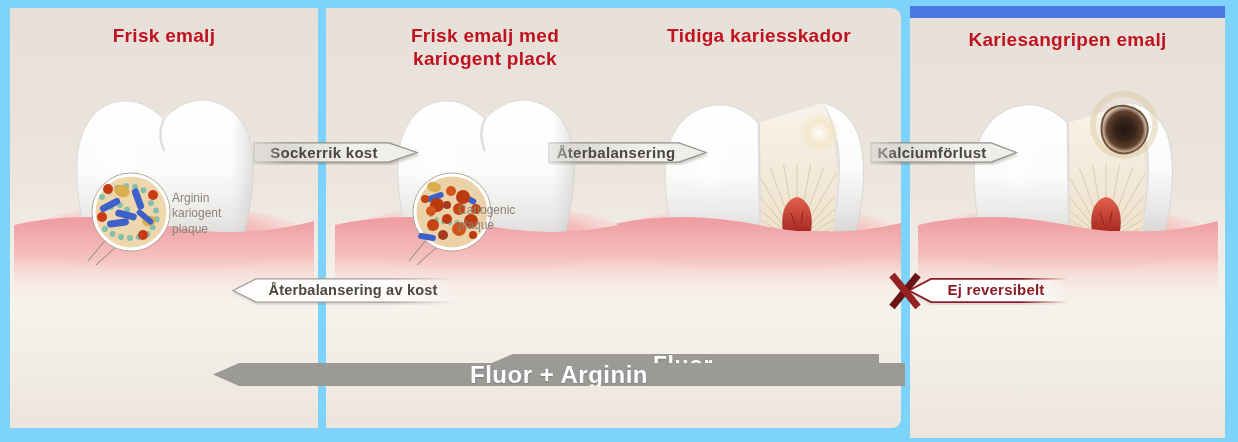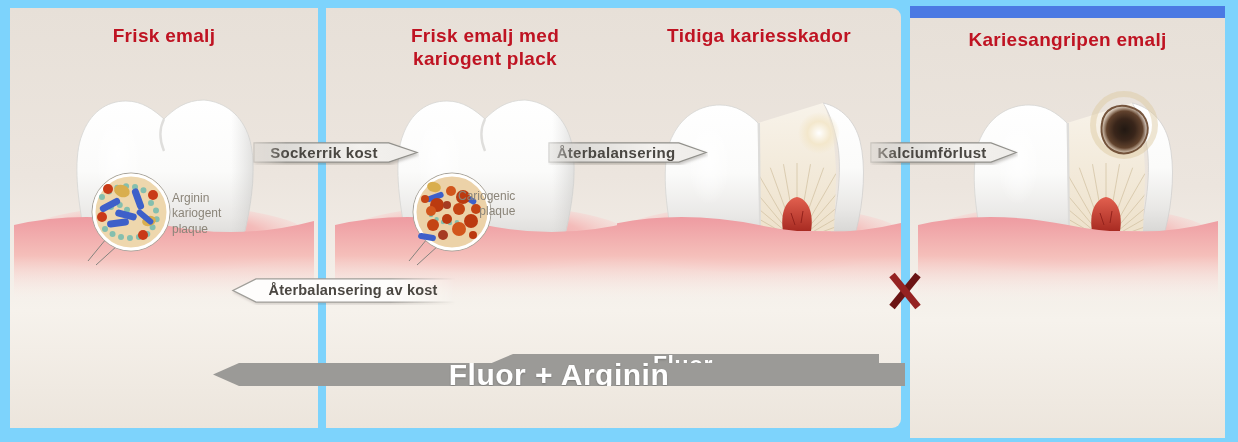--- a/index.html
+++ b/index.html
@@ -192,21 +192,21 @@
             <circle cx="136" cy="158" r="7" fill="#bb3a10"></circle>
           <circle cx="98" cy="162" r="6" fill="#c44414"></circle>
             <circle cx="112" cy="156" r="5" fill="#bb3a10"></circle>
           <circle cx="124" cy="166" r="7" fill="#d2561c"></circle>
             <circle cx="108" cy="172" r="5" fill="#a63b22"></circle>
           <circle cx="138" cy="172" r="4" fill="#bb3a10"></circle>
             <circle cx="90" cy="136" r="4" fill="#c44414"></circle>
         </g>
       </g>
     </svg>
-    <div class="inset-caption" style="left:132px;top:181px;text-align:right;">
+    <div class="inset-caption" style="left:132px;top:195px;">
       <div>Cariogenic</div>
       <div>plaque</div>
     </div>
   </div>
 
   <div class="panel" style="left:617px;width:284px;border-radius:9px;">
     <div class="ptitle">
       <div>Tidiga kariesskador</div>
     </div>
     <svg class="tooth" viewBox="0 0 300 260">
@@ -320,25 +320,32 @@
   </div>
 
   <div class="rev" style="left:228px;top:276px;width:232px;">
     <svg viewBox="0 0 232 30" preserveAspectRatio="none">
       <path d="M28,3 H230 V27 H28 L5,15 Z" fill="#fefdfc"></path>
       <path d="M230,3 H28 L5,15 L28,27 H230" fill="none" stroke="#a09e99" stroke-width="1.4"></path>
     </svg>
     <span class="lbl">Återbalansering av kost</span>
   </div>
 
+  <div class="rev ejrev" style="left:903px;top:276px;width:168px;">
+    <svg viewBox="0 0 168 30" preserveAspectRatio="none">
+      <path d="M28,3 H166 V27 H28 L6,15 Z" fill="#ffffff"></path>
+      <path d="M166,3 H28 L6,15 L28,27 H167" fill="none" stroke="#8e1c24" stroke-width="2"></path>
+    </svg>
+    <span class="lbl">Ej reversibelt</span>
+  </div>
   <svg class="xmark" style="left:888px;top:271px;" width="36" height="40" viewBox="0 0 36 40">
     <line x1="30" y1="4" x2="4" y2="36" stroke="#6b1414" stroke-width="7"></line>
     <line x1="4" y1="4" x2="30" y2="36" stroke="#952222" stroke-width="7"></line>
   </svg>
 
   <div class="bar" style="left:487px;top:318px;width:392px;height:22px;font-size:23px;margin-top:36px;">
     <span>Fluor</span>
   </div>
-  <div class="bar" style="left:213px;top:363px;width:692px;height:23px;font-size:30px;">
+  <div class="bar" style="left:213px;top:363px;width:692px;height:23px;font-size:24px;">
     <span>Fluor + Arginin</span>
   </div>
 
 </div>
 
 </body></html>

